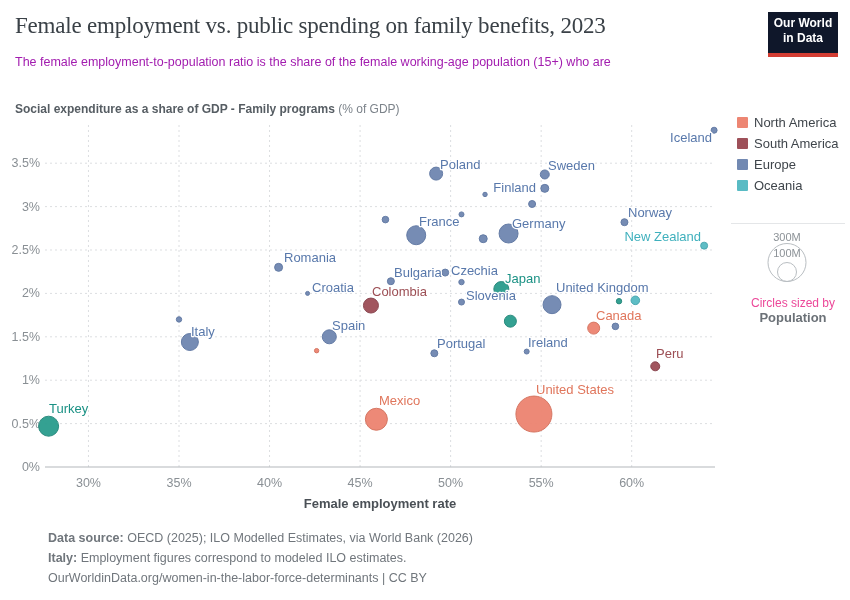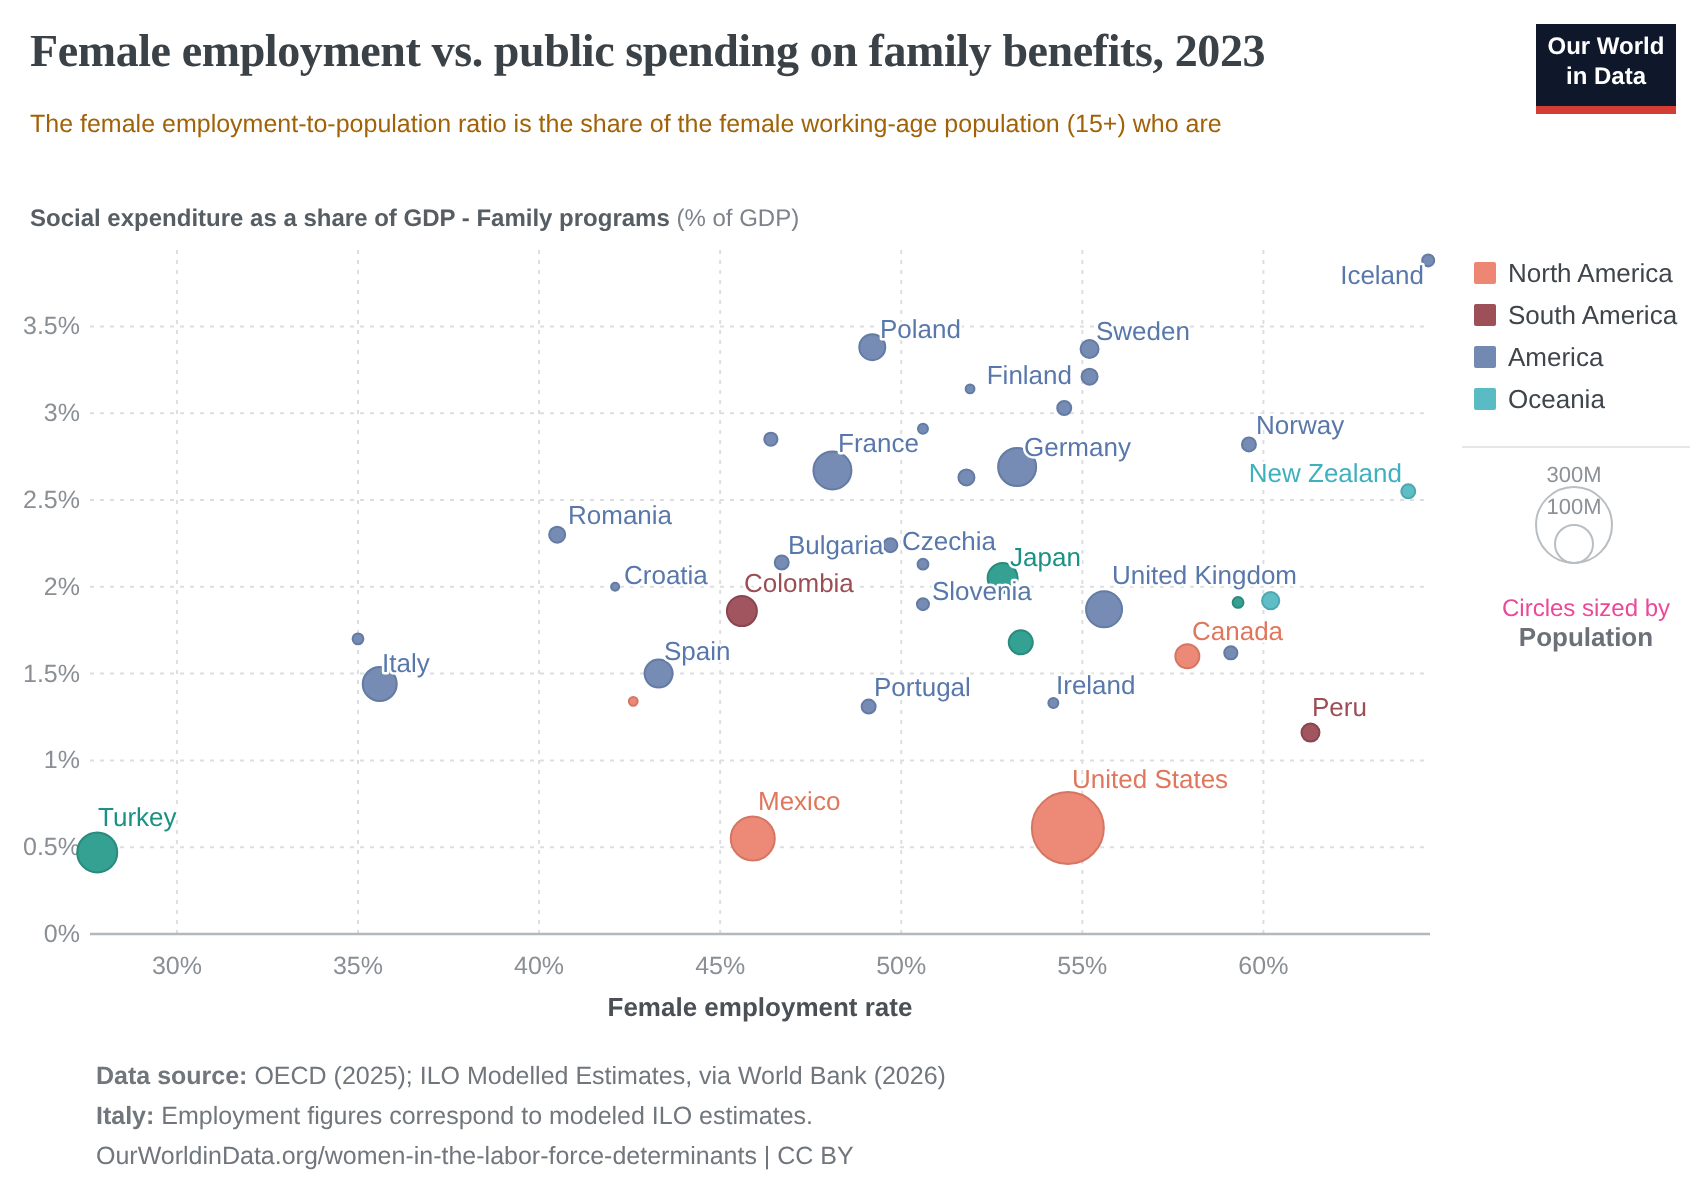--- a/index.html
+++ b/index.html
@@ -1,28 +1,28 @@
 <!DOCTYPE html>
 <html><head>
 <meta charset="utf-8">
 <style>
   html,body{margin:0;padding:0;background:#fff;}
   .canvas{position:relative;width:850px;height:600px;background:#ffffff;overflow:hidden;
           font-family:"Liberation Sans",sans-serif;}
   .title{position:absolute;left:15px;top:13px;width:745px;
-         font-family:"Liberation Serif","DejaVu Serif",serif;font-weight:700;
+         font-family:"Liberation Serif","DejaVu Serif",serif;font-weight:400;
          font-size:23px;color:#3a4147;letter-spacing:-0.2px;white-space:nowrap;}
   .subtitle{position:absolute;left:15px;top:53px;width:740px;font-size:12.5px;
-            line-height:18px;color:#a16207;}
+            line-height:18px;color:#a21caf;}
   .logo{position:absolute;left:768px;top:12px;width:70px;height:37px;background:#0f172a;
         border-bottom:4px solid #d33d33;color:#fff;font-size:12px;font-weight:700;
         text-align:center;line-height:15px;padding-top:4px;box-sizing:content-box;cursor:pointer;}
   .y-axis-title{position:absolute;left:15px;top:102px;font-size:12px;color:#7c838a;}
   .y-axis-title b{color:#565d63;font-weight:700;}
-  .legend{position:absolute;left:737px;top:126px;}
+  .legend{position:absolute;left:737px;top:112px;}
   .legend-item{display:flex;align-items:center;height:21px;cursor:pointer;}
   .legend-swatch{width:11px;height:11px;border-radius:1px;margin-right:6px;flex:none;}
   .legend-label{font-size:13px;color:#3f454b;white-space:nowrap;}
   .legend-divider{position:absolute;left:731px;top:223px;width:114px;height:1px;background:#e4e6e8;}
   .size-legend{position:absolute;left:737px;top:228px;width:112px;text-align:center;}
   .size-caption{font-size:12px;color:#ec4899;margin-top:8px;}
   .size-caption-bold{font-size:13px;color:#6b7177;font-weight:700;}
   .sizelegend-text{font-size:11px;fill:#8c9297;}
   .footer{position:absolute;left:15px;top:528px;width:820px;font-size:12.5px;
           line-height:20px;color:#70767c;margin-left:33px;}
@@ -158,21 +158,21 @@
       <div class="legend-item">
         <span class="legend-swatch" style="background: rgb(237, 134, 115);"></span>
         <span class="legend-label">North America</span>
       </div>
       <div class="legend-item">
         <span class="legend-swatch" style="background: rgb(158, 80, 89);"></span>
         <span class="legend-label">South America</span>
       </div>
       <div class="legend-item">
         <span class="legend-swatch" style="background: rgb(114, 137, 178);"></span>
-        <span class="legend-label">America</span>
+        <span class="legend-label">Europe</span>
       </div>
       <div class="legend-item">
         <span class="legend-swatch" style="background: rgb(89, 187, 196);"></span>
         <span class="legend-label">Oceania</span>
       </div>
     </div>
   <div class="legend-divider"></div>
 
   <div class="size-legend">
     <svg width="112" height="56" viewBox="0 0 112 56">

